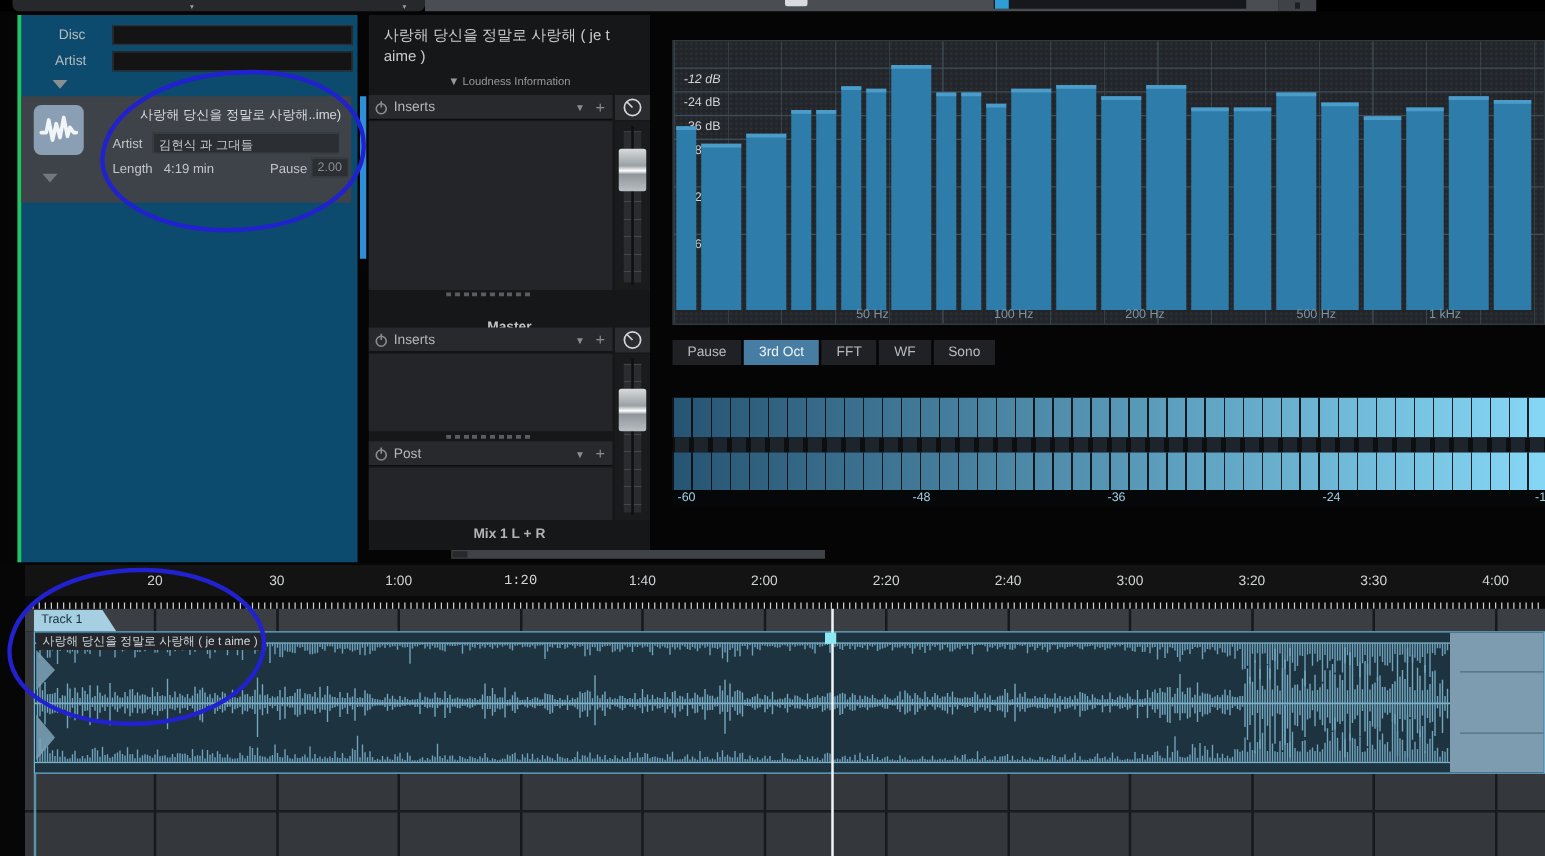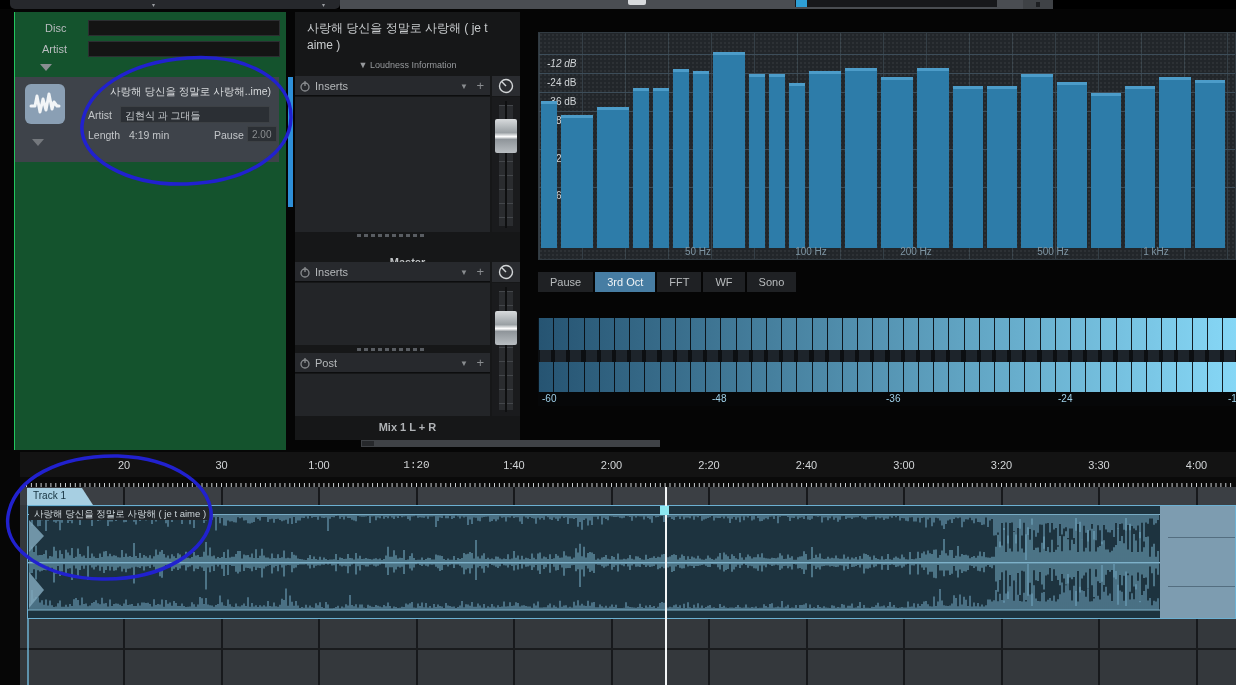--- a/index.html
+++ b/index.html
@@ -13,21 +13,21 @@
   .topbar .tb-gray { position:absolute; left:340px; top:0; width:683px; height:9px; background:#4a4d52; }
   .topbar .tb-combo { position:absolute; left:10px; top:0; width:330px; height:9px; background:#26282c; border-radius:0 0 5px 5px; }
   .topbar .tb-caret { position:absolute; top:1px; font-size:6px; color:#9a9da1; }
   .topbar .tb-mini { position:absolute; left:628px; top:0; width:18px; height:5px; background:#d8dadd; border-radius:0 0 2px 2px; }
   .topbar .tb-progress { position:absolute; left:795px; top:0; width:202px; height:7px; background:#17181b; }
   .topbar .tb-progress-fill { position:absolute; left:1px; top:0; width:11px; height:7px; background:#2e9fd6; }
   .topbar .tb-btn { position:absolute; left:1023px; top:0; width:30px; height:9px; background:#3f4246; }
   .topbar .tb-btn i { position:absolute; left:13px; top:2px; width:4px; height:5px; background:#1d1f22; }
 
   
-  .lp { left:14px; top:12px; width:272px; height:438px; background:#14532d; border-left:1px solid #22c55e; }
+  .lp { left:14px; top:12px; width:272px; height:438px; background:#0c4a6e; border-left:3px solid #22c55e; }
   .lp .row-label { position:absolute; font-size:11px; color:#b9bcbf; }
   .lp .field { position:absolute; background:#141414; border:1px solid #2c2e31; height:16px; }
   .collapse-tri { position:absolute; width:0; height:0; border-left:6px solid transparent; border-right:6px solid transparent; border-top:7px solid #8a8e92; }
   .track-item { position:absolute; left:0px; top:65px; width:264px; height:85px; background:#3e434a; }
   .track-item .wave-ico { position:absolute; left:10px; top:7px; width:40px; height:40px; background:#8a9fb4; border-radius:6px; }
   .track-item .title { position:absolute; left:70px; top:8px; width:186px; font-size:10.5px; color:#d6d9db; text-align:right; white-space:nowrap; overflow:hidden; }
   .track-item .lbl { position:absolute; font-size:10.5px; color:#c2c5c8; }
   .track-item .ifield { position:absolute; background:#2b2f34; border:1px solid #3d4145; font-size:10px; color:#c6cacd; padding:2px 4px; white-space:nowrap; overflow:hidden; }
   .lp-scroll { left:288px; top:77px; width:5px; height:130px; background:#2e8fd8; }
 
@@ -261,21 +261,21 @@
       <div class="mode-btn">WF</div>
       <div class="mode-btn">Sono</div>
     </div>
 
   <div class="abs meter" id="meter">
     <div class="mbar" style="top:0;height:32px"></div>
     <div class="mticks"></div>
     <div class="mbar" style="top:44px;height:30px"></div>
     <div class="mscale" id="meter-scale">
         <div class="mlabel" style="left: 4px;">-60</div>
-        <div class="mlabel" style="left: 174px;">-48</div>
+        <div class="mlabel" style="left: 192px;">-48</div>
         <div class="mlabel" style="left: 348px;">-36</div>
         <div class="mlabel" style="left: 520px;">-24</div>
         <div class="mlabel" style="left: 690px;">-12</div>
       </div>
   </div>
 
   <div class="abs timeline" id="timeline">
     <div class="tl-ruler" id="tl-ruler">
         <div class="tl-label" style="left: 104px;">20</div>
         <div class="tl-label" style="left: 201.5px;">30</div>

